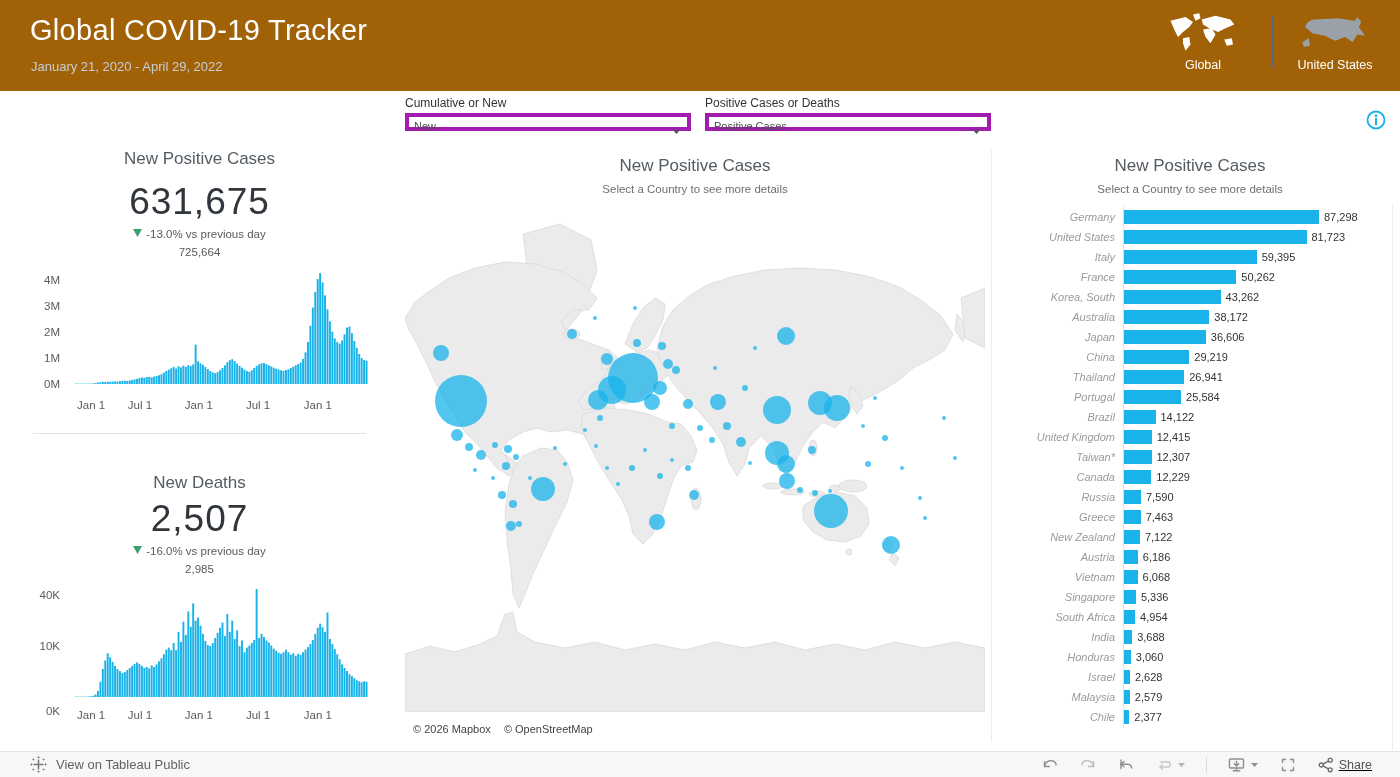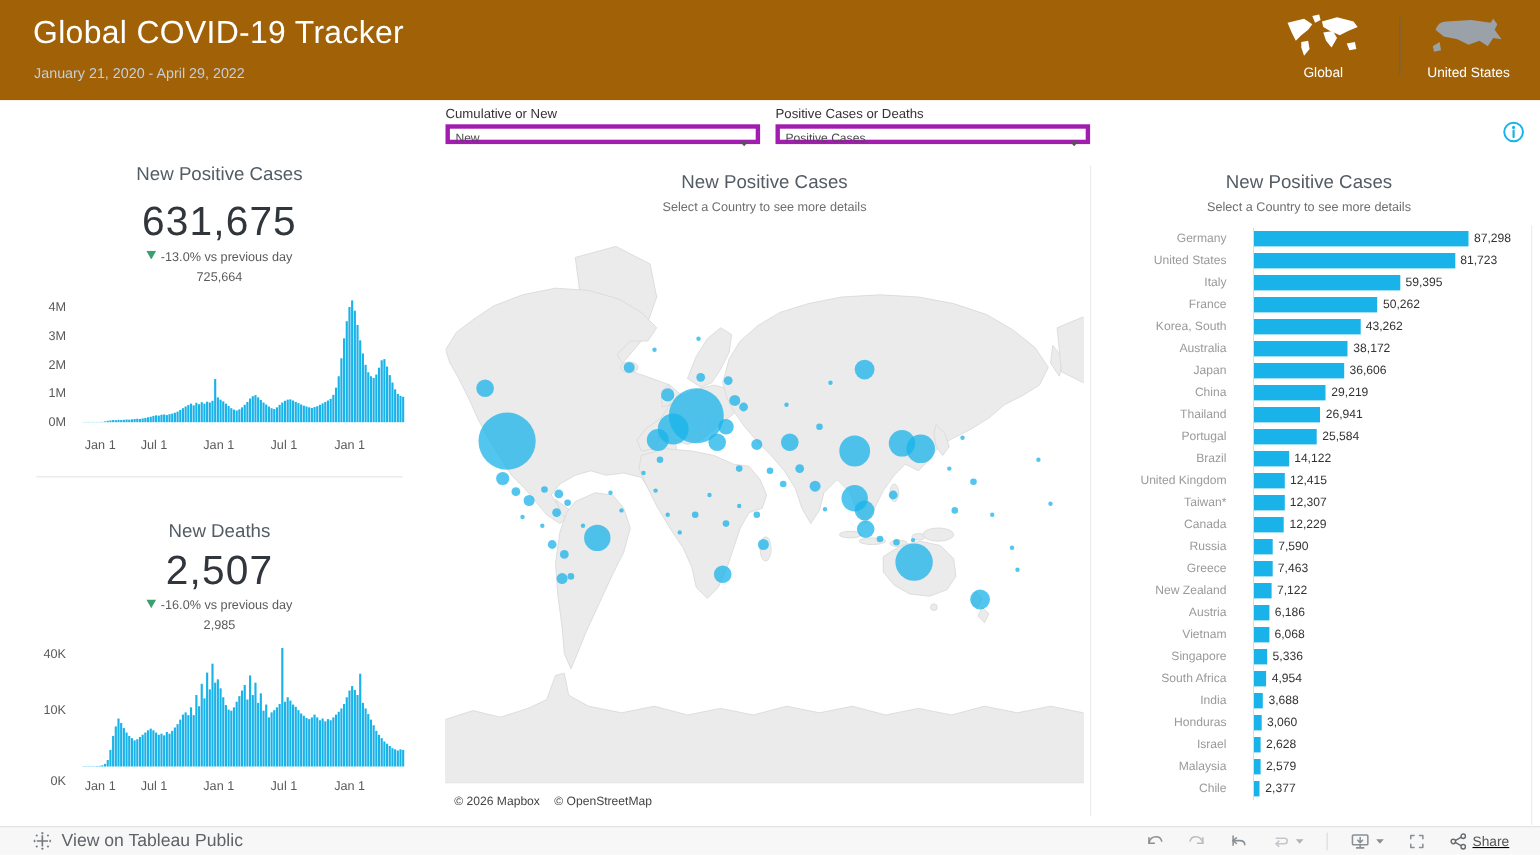--- a/index.html
+++ b/index.html
@@ -42,29 +42,29 @@
   .map-box{position:absolute;left:405px;top:218px;width:580px;height:494px;}
   .map-attr{position:absolute;left:413px;top:723px;font-size:11px;color:#444;}
   .map-attr span{margin-right:10px;}
   .vline{position:absolute;width:1px;background:#ececec;}
 
   
   .rank-title{position:absolute;left:1040px;top:156px;width:300px;text-align:center;font-size:17px;color:#535b63;}
   .rank-sub{position:absolute;left:1040px;top:183px;width:300px;text-align:center;font-size:11.5px;color:#6e6e6e;}
   .rank-rows{position:absolute;left:1003px;top:207px;width:390px;}
   .rrow{display:flex;height:20px;align-items:center;}
-  .rlabel{width:112px;text-align:right;padding-right:24px;font-size:11px;color:#9a9a9a;white-space:nowrap;flex:none;}
+  .rlabel{width:112px;text-align:right;padding-right:8px;font-size:11px;color:#9a9a9a;white-space:nowrap;flex:none;font-style:italic;}
   .rbarwrap{flex:1;display:flex;align-items:center;border-left:1px solid #dcdcdc;height:20px;}
   .rbar{height:14px;}
   .rval{font-size:11px;color:#333;margin-left:5px;white-space:nowrap;}
 
   
   .ftr{position:absolute;left:0;top:751px;width:1400px;height:26px;background:#f7f7f7;border-top:1px solid #e2e2e2;box-sizing:border-box;}
   .ftr-left{position:absolute;left:30px;top:0;height:25px;display:flex;align-items:center;gap:9px;cursor:pointer;}
-  .ftr-text{font-size:16px;color:#5f6368;text-align:center;}
+  .ftr-text{font-size:13px;color:#5f6368;text-align:center;}
   .ftr-right{position:absolute;right:28px;top:0;height:25px;display:flex;align-items:center;gap:20px;text-decoration:underline;}
   .tbtn{display:flex;align-items:center;gap:4px;cursor:pointer;}
   .tdiv{width:1px;height:16px;background:#d9d9d9;}
   .share-lbl{font-size:12.5px;color:#555;}
 </style>
 </head>
 <body>
 
 <div class="app">
 

